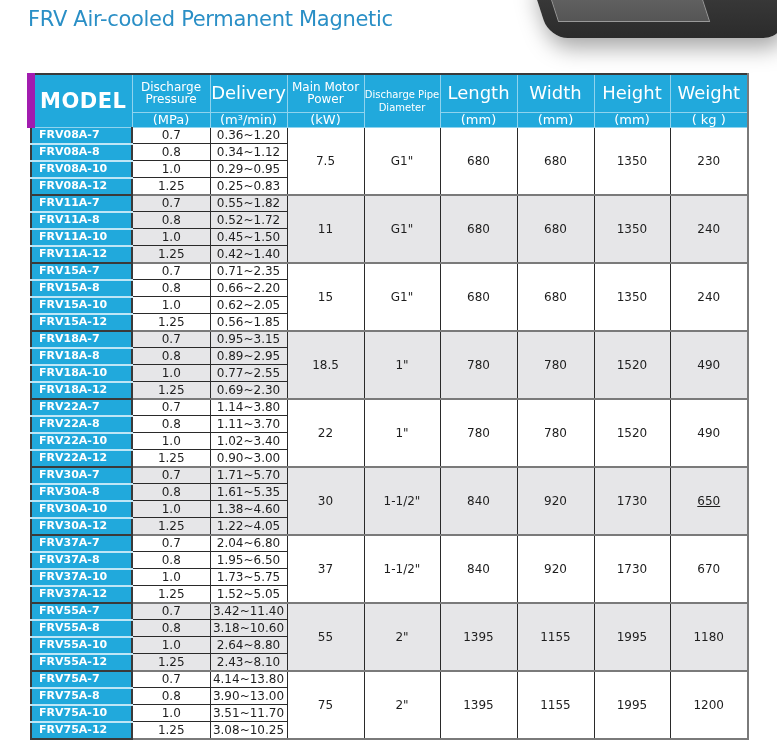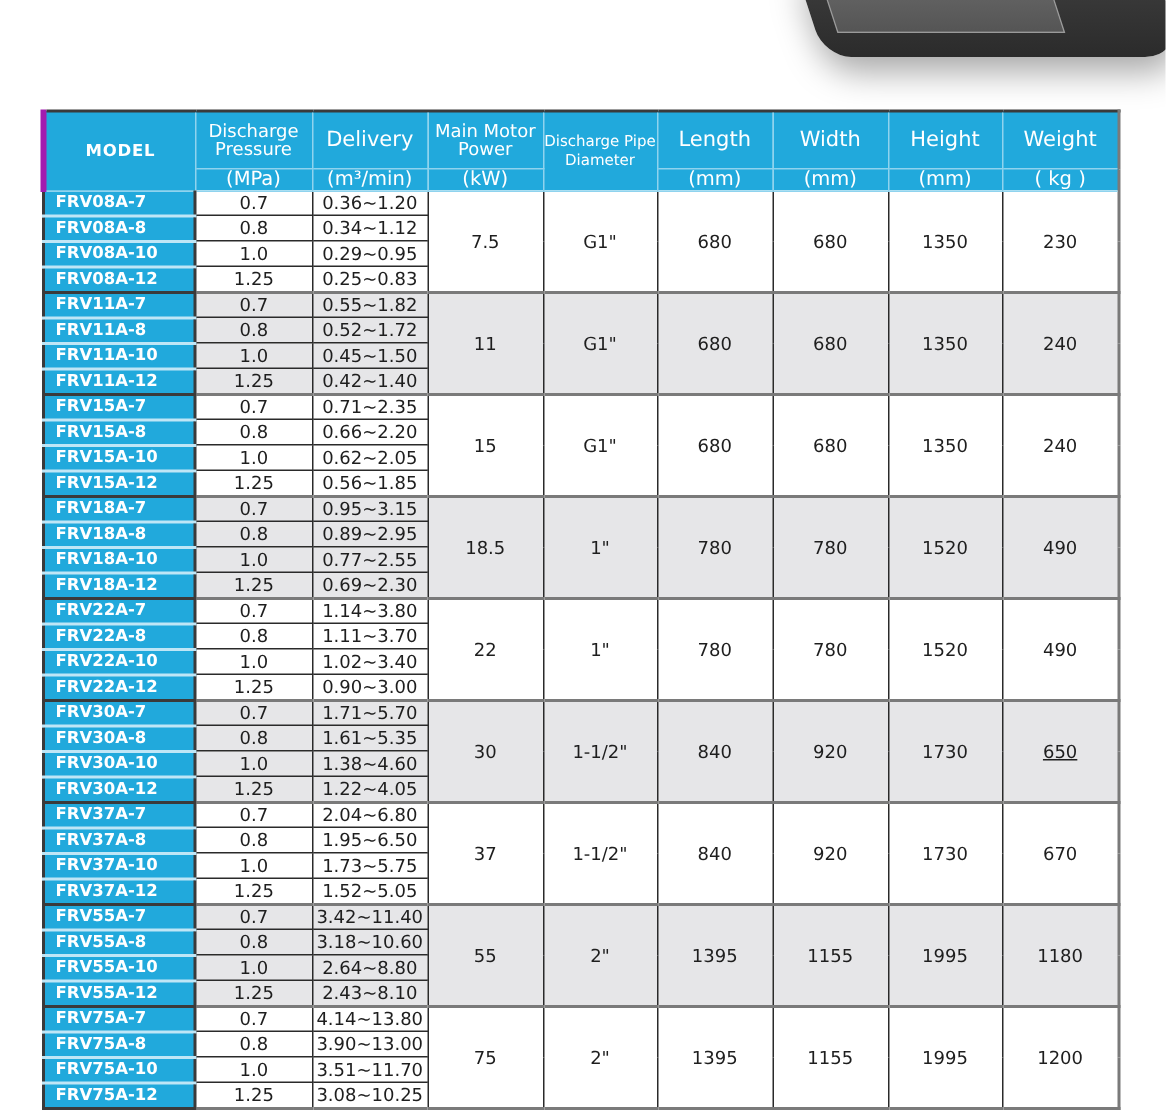--- a/index.html
+++ b/index.html
@@ -31,27 +31,27 @@
       position: absolute; left: 27px; top: 73px;
       border-collapse: collapse; table-layout: fixed;
       font-family: "DejaVu Sans", sans-serif;
     }
     table.spec th {
       background: #21a9dc; color: #ffffff; font-weight: normal;
       border: 1px solid #8fd3ee; padding: 0; text-align: center;
       font-family: "DejaVu Sans", sans-serif;
     }
     table.spec th.model {
-      font-size: 11px; font-weight: bold; letter-spacing: 0.5px;
-      border-left: 4px solid #a21caf; border-top: 2px solid #3a3a3a; margin-left: 23px;
+      font-size: 21px; font-weight: bold; letter-spacing: 0.5px;
+      border-left: 8px solid #a21caf; border-top: 2px solid #3a3a3a; margin-left: 23px;
     }
     table.spec tr.head1 th { border-top: 2px solid #3a3a3a; }
     table.spec th.last { border-right: 2px solid #7a7a7a; margin-top: 6px; }
     th .h1 { font-size: 12px; line-height: 12px; display: block; }
-    th.big .h1 { font-size: 14px; }
+    th.big .h1 { font-size: 18px; }
     th.small .h1 { font-size: 10px; line-height: 13px; }
     th.unit { font-size: 13px; height: 14px; line-height: 13px; }
     td {
       padding: 0; text-align: center; font-size: 12px; color: #1e1e1e;
       border: 1px solid #2a2a2a; height: 15px; line-height: 14px;
       font-family: "DejaVu Sans", sans-serif;
     }
     td.model-cell {
       background: #21a9dc; color: #ffffff; font-weight: bold; text-align: left;
       padding-left: 7px; font-size: 11px; border: none;
@@ -63,20 +63,21 @@
     tr.grp-even td:not(.model-cell) { background: #ffffff; }
     tr.grp-odd td:not(.model-cell) { background: #e6e6e8; }
     td.last { border-right: 2px solid #7a7a7a; }
     tr.grp-end td { border-bottom: 2px solid #7a7a7a; }
     tr.grp-end td.model-cell { border-bottom: 2px solid #3a3a3a; }
   </style>
 </head>
 <body>
 
 <div class="title">
+  <div>FRV Air-cooled Permanent Magnetic</div>
 </div>
 
 <div class="product-image">
   <div class="device">
     <div class="device-screen"></div>
   </div>
 </div>
 
 <table class="spec">
   <colgroup>

